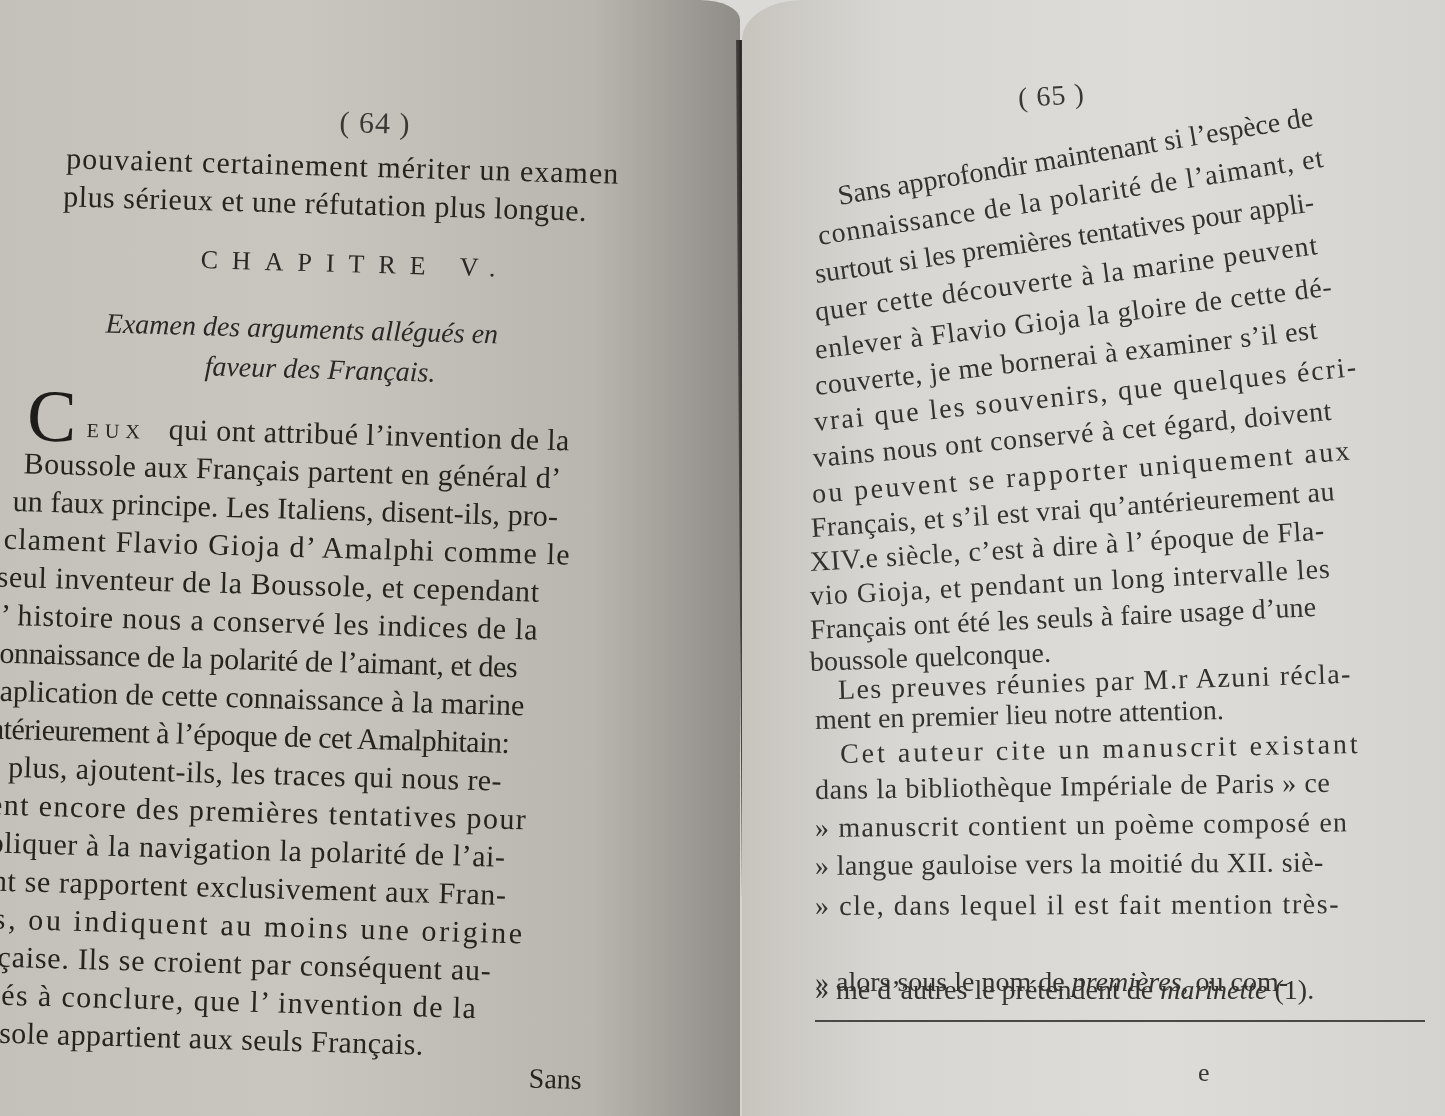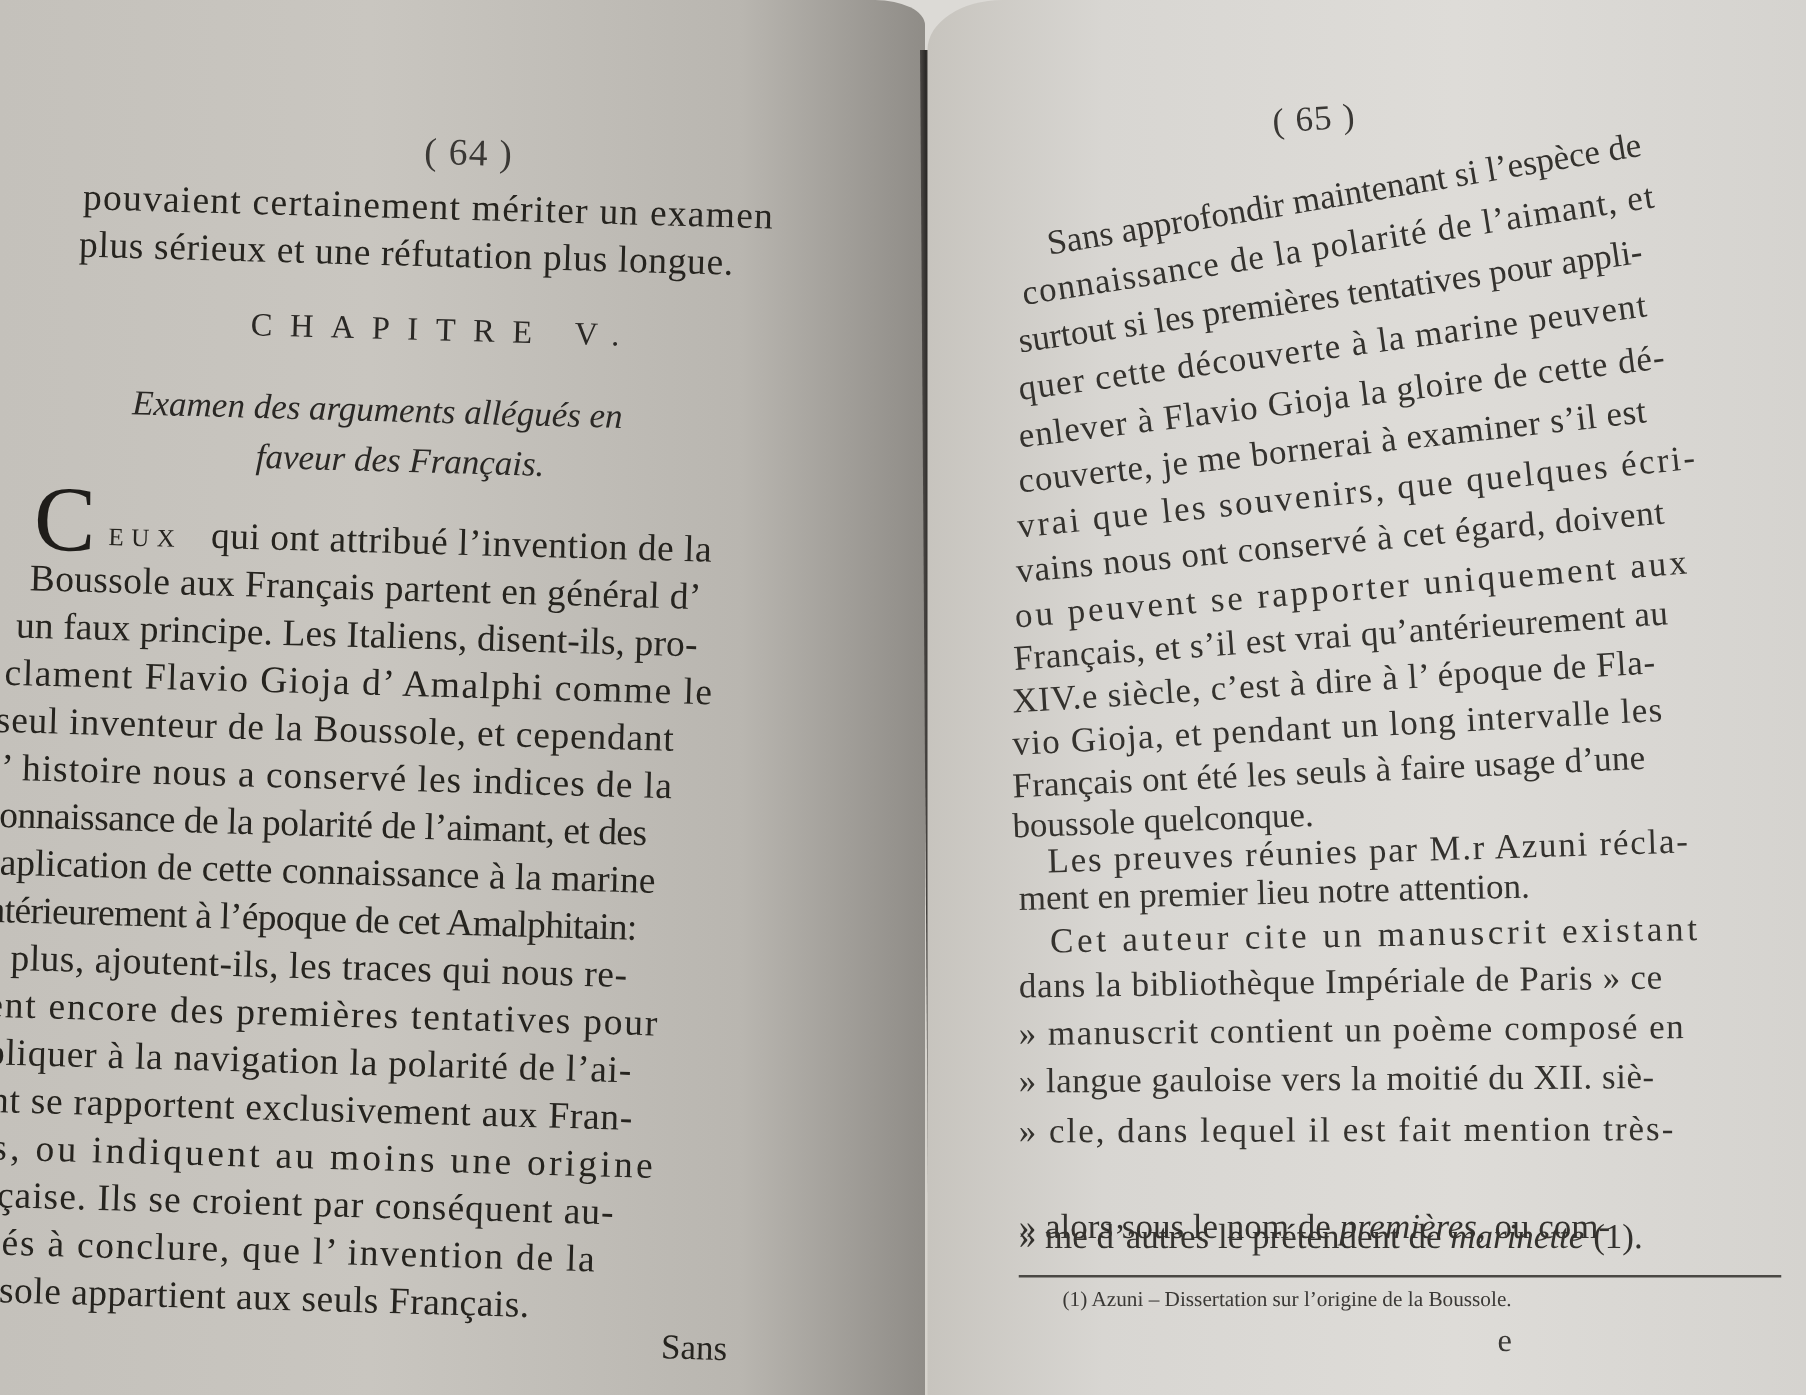--- a/index.html
+++ b/index.html
@@ -222,16 +222,15 @@
     <div class="r-line" style="left:815px; top:892px; transform:rotate(-0.2deg); letter-spacing:1.6px;">» cle, dans lequel il est fait mention très-</div>
 
     <div class="r-line" style="left:815px; top:968px;">
       <span>» alors sous le nom de </span><em>premières</em><span>, ou com-</span>
     </div>
     <div class="r-line" style="left:815px; top:1006px; transform:translateY(-30px);">
       <span>» me d’autres le prétendent de </span><em>marinette</em><span> (1).</span>
     </div>
 
     <div class="footnote-rule"></div>
-    <div class="footnote">(1) Azuni – Dissertation sur l’origine de la Boussole.</div>
     <div class="signature">e</div>
   </div>
 </div>
 
 </body></html>

